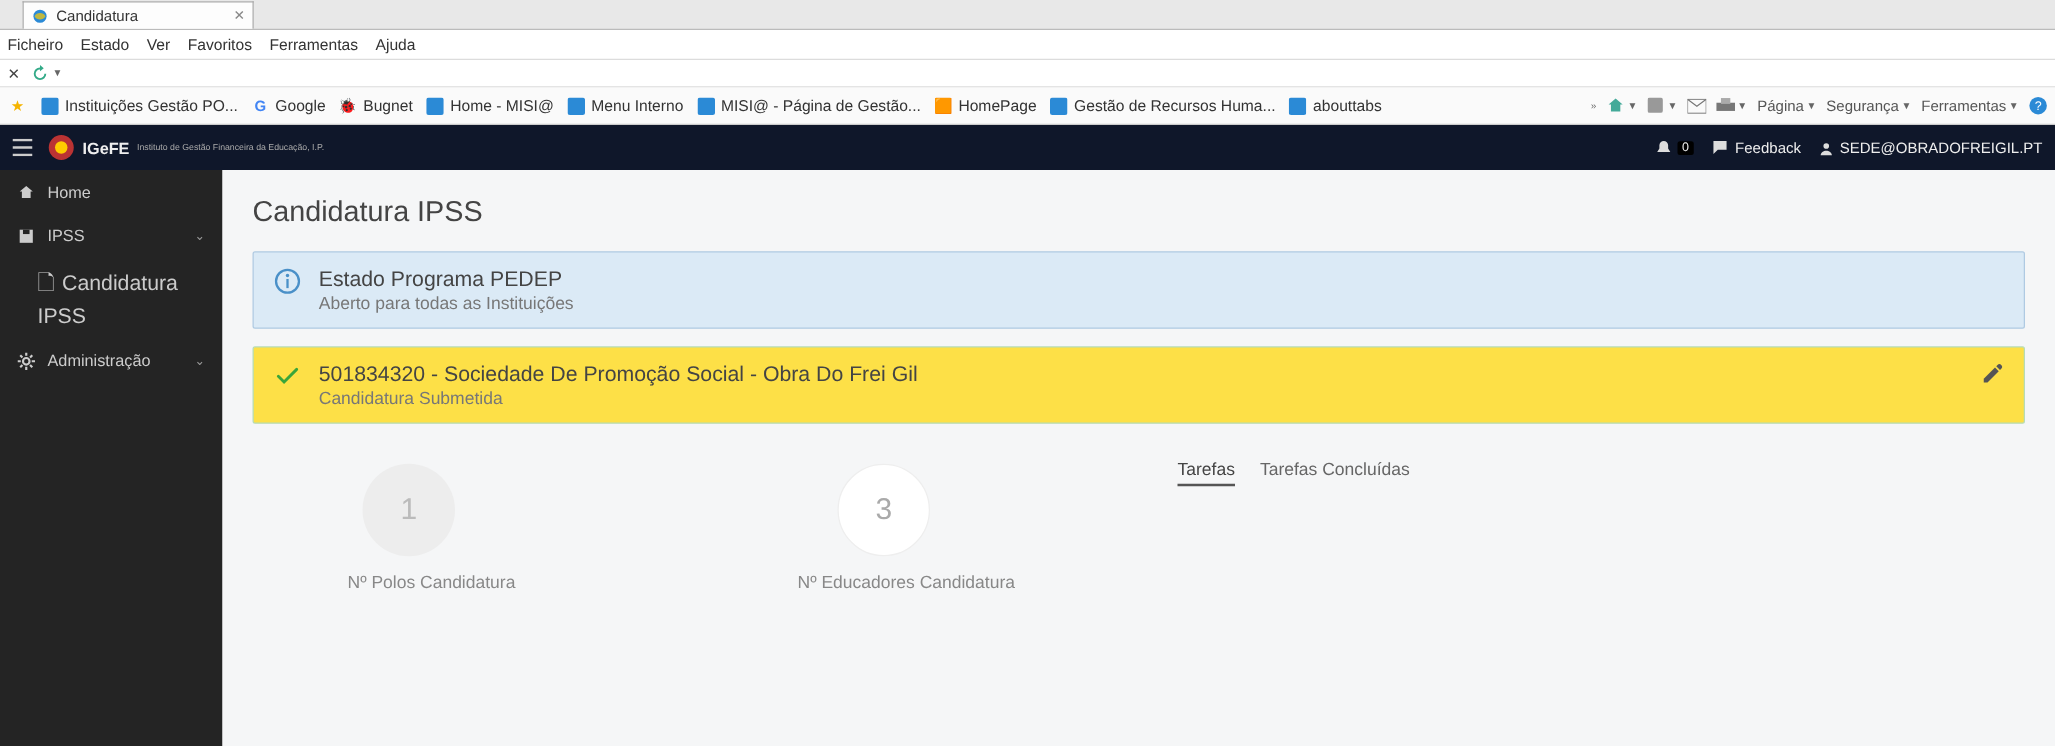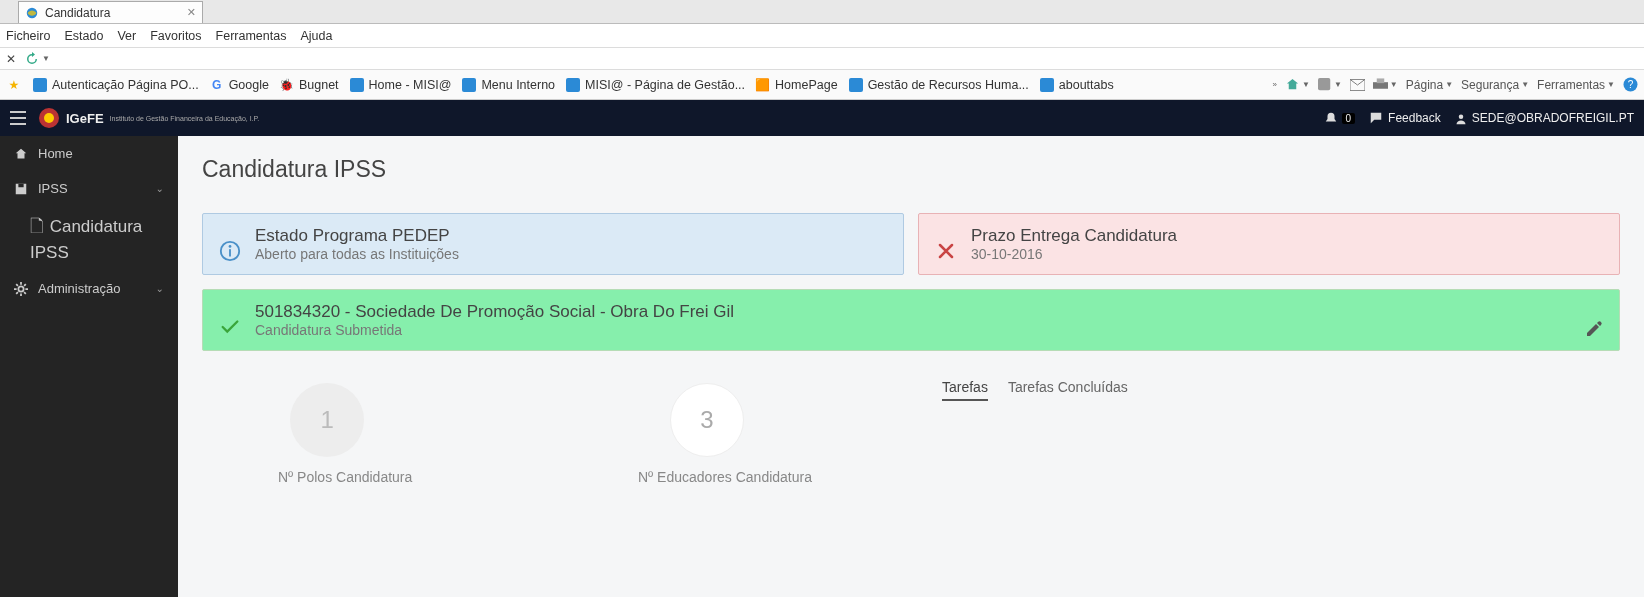--- a/index.html
+++ b/index.html
@@ -44,24 +44,24 @@
   .sidebar { width: 178px; background: #242424; color: #ccc; display: flex; flex-direction: column; font-size: 13px; }
   .sideitem { display: flex; align-items: center; gap: 10px; padding: 10px 14px; cursor: pointer; }
   .sideitem .chev { margin-left: auto; font-size: 10px; color: #999; }
   .sidesub { padding: 8px 14px 8px 30px; font-size: 17px; cursor: pointer; }
 
   
   .main { flex: 1; background: #f5f6f7; padding: 20px 24px; overflow-y: auto; }
   .pagetitle { font-size: 23px; font-weight: 400; color: #444; margin-bottom: 18px; }
 
   .row { display: flex; gap: 14px; margin-bottom: 14px; }
-  .panel { flex: 1; border: 1px solid; border-radius: 2px; padding: 12px 16px; display: flex; align-items: flex-end; gap: 14px; margin-top: 12px; }
+  .panel { flex: 1; border: 1px solid; border-radius: 2px; padding: 12px 16px; display: flex; align-items: flex-start; gap: 14px; }
   .panel.blue { background: #dbeaf6; border-color: #afcae2; }
   .panel.red  { background: #fbe3e4; border-color: #e8b2b5; }
-  .panel.green{ background: #86efac; border-color: #b6dcb6; }
+  .panel.green{ background: #fde047; border-color: #b6dcb6; }
   .picon { width: 22px; height: 22px; display: flex; align-items: center; justify-content: center; }
   .ptxt .tit { font-size: 17px; color: #444; font-weight: 400; }
   .ptxt .sub { font-size: 14px; color: #777; }
   .panel .edit { margin-left: auto; color: #555; cursor: pointer; }
 
   .stats { display: flex; gap: 80px; padding: 10px 40px; }
   .stat { text-align: center; }
   .circle { width: 74px; height: 74px; border-radius: 50%; margin: 0 auto 12px; display: flex; align-items: center; justify-content: center; font-size: 24px; color: #aaa; }
   .circle.dim { background: #ededed; color: #bbb; }
   .circle.lite { background: #fff; border: 1px solid #eee; }
@@ -115,21 +115,21 @@
 <div class="favbar">
   <span class="fav">
       <span class="ic" style="color:#f5b400">★</span>
     </span>
   <span class="fav">
       <span class="ic">
         <svg width="14" height="14">
           <rect width="14" height="14" fill="#2b8ad6" rx="2"></rect>
         </svg>
       </span>
-      <span>Autenticação  Página PO...</span>
+      <span>Instituições  Gestão PO...</span>
     </span>
   <span class="fav">
       <span class="ic" style="font-weight:bold;color:#4285f4">G</span>
       <span>Google</span>
     </span>
   <span class="fav">
       <span class="ic">🐞</span>
       <span>Bugnet</span>
     </span>
   <span class="fav">
@@ -308,31 +308,20 @@
               <circle cx="12" cy="12" r="10" fill="none" stroke="#4a90c8" stroke-width="2"></circle>
               <circle cx="12" cy="7" r="1.5" fill="#4a90c8"></circle>
               <rect x="11" y="10" width="2" height="8" fill="#4a90c8"></rect>
             </svg>
         </span>
         <div class="ptxt">
           <div class="tit">Estado Programa PEDEP</div>
           <div class="sub">Aberto para todas as Instituições</div>
         </div>
       </div>
-      <div class="panel red">
-        <span class="picon">
-          <svg width="18" height="18" viewBox="0 0 18 18">
-              <path d="M3 3l12 12M15 3L3 15" stroke="#c94444" stroke-width="2.5" stroke-linecap="round"></path>
-            </svg>
-        </span>
-        <div class="ptxt">
-          <div class="tit">Prazo Entrega Candidatura</div>
-          <div class="sub">30-10-2016</div>
-        </div>
-      </div>
     </div>
 
     <div class="panel green" style="margin-bottom:22px">
       <span class="picon">
         <svg width="22" height="22" viewBox="0 0 24 24">
             <path d="M4 12l5 5L20 6" stroke="#3aa53a" stroke-width="2.5" fill="none" stroke-linecap="round"></path>
           </svg>
       </span>
       <div class="ptxt">
         <div class="tit">501834320 - Sociedade De Promoção Social - Obra Do Frei Gil</div>

